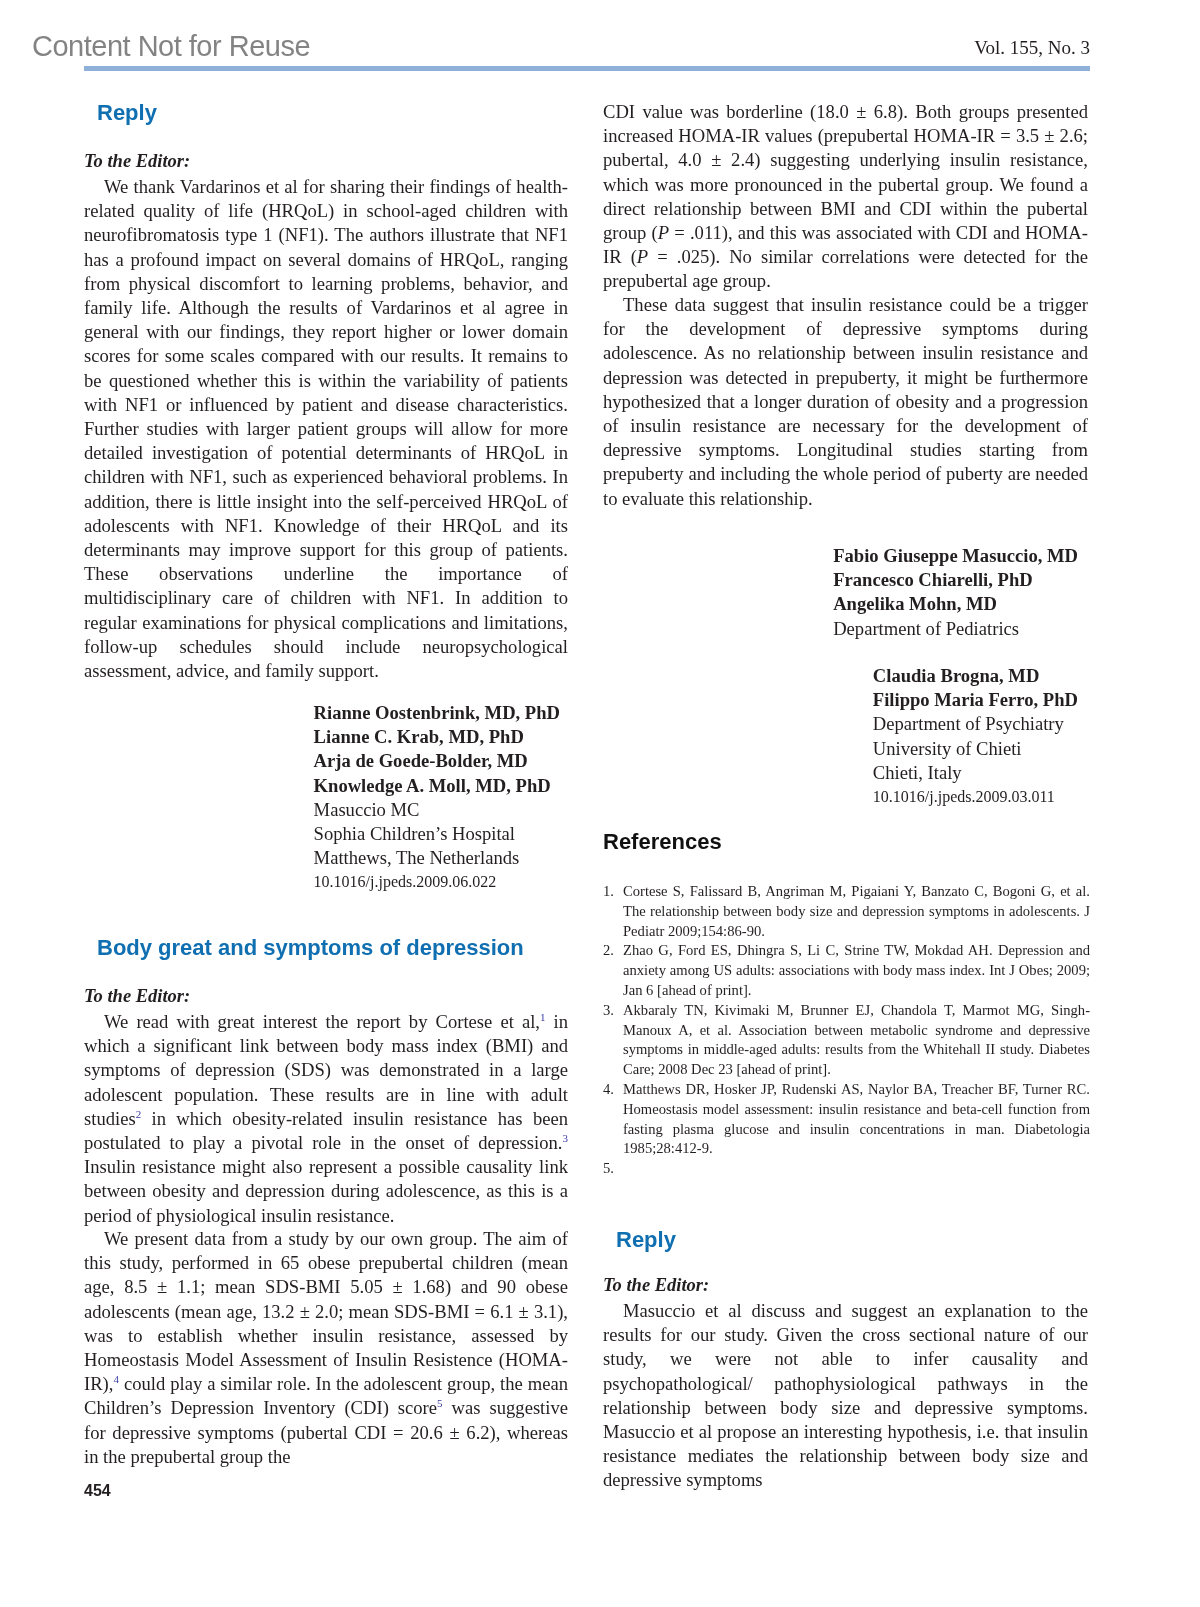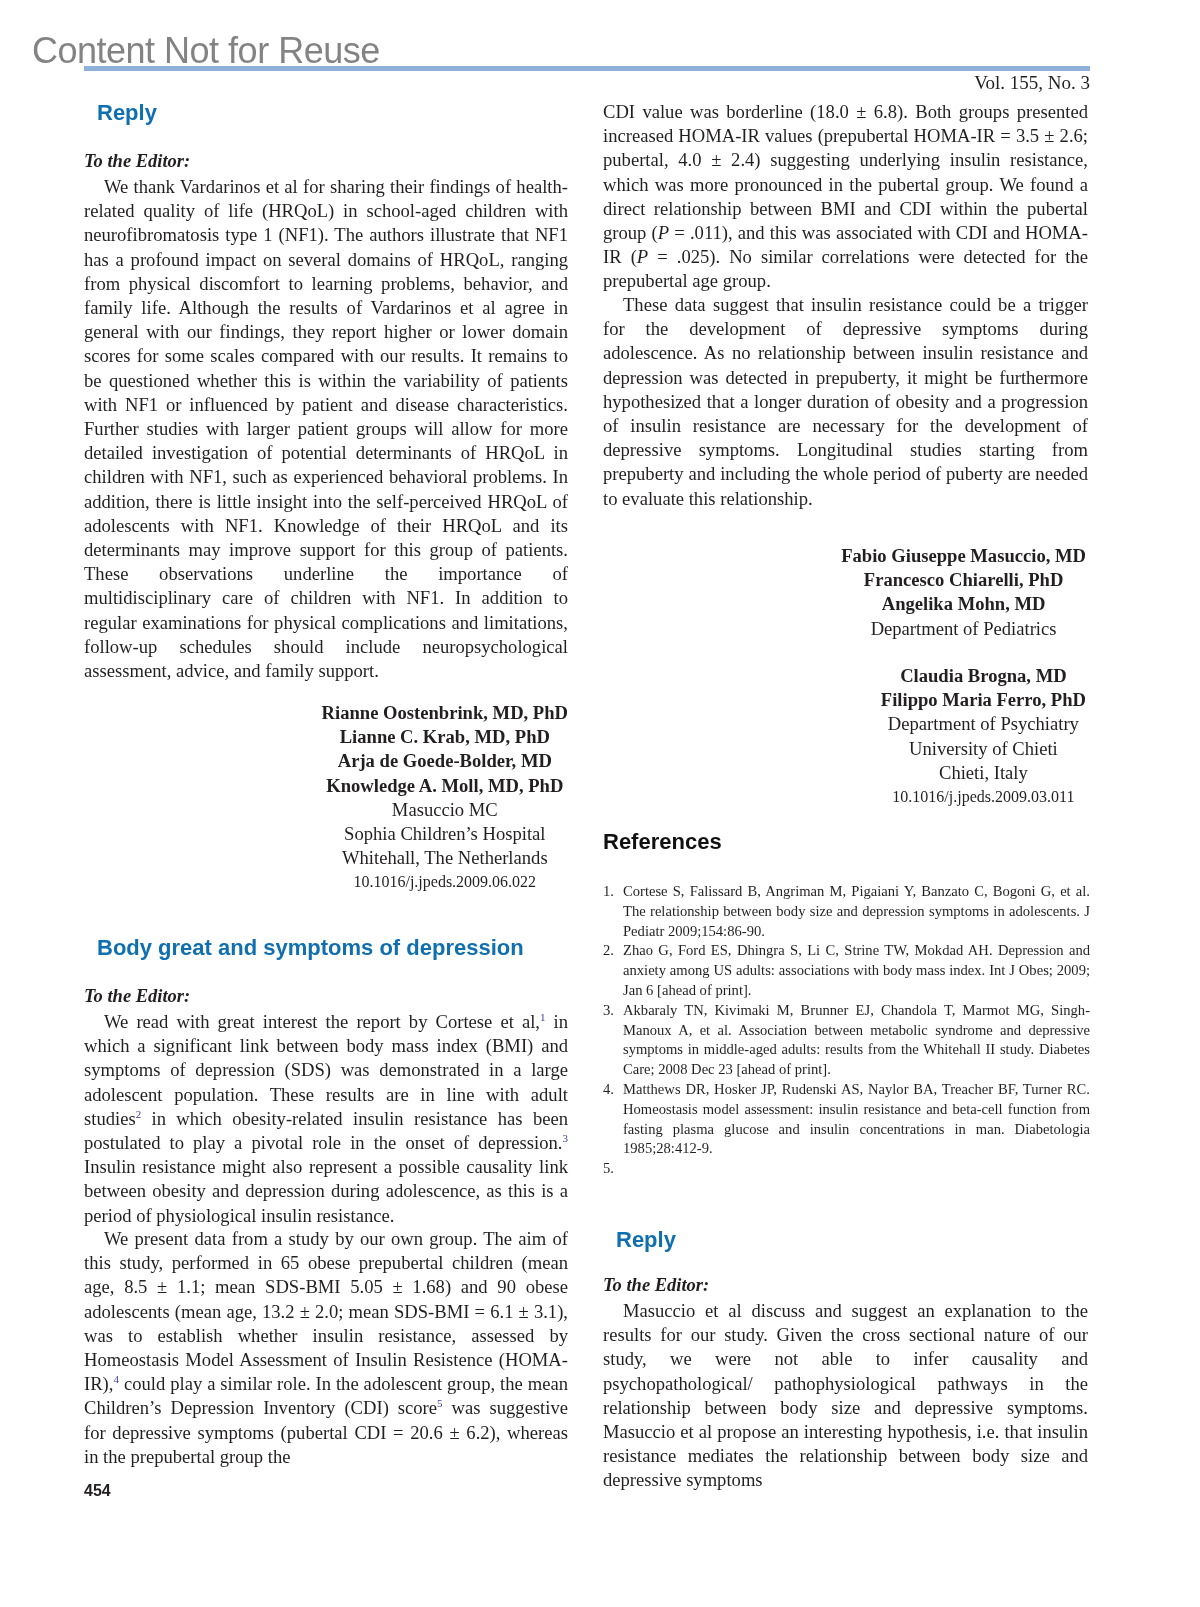--- a/index.html
+++ b/index.html
@@ -1,30 +1,30 @@
 <!DOCTYPE html>
 <html><head>
 <meta charset="utf-8">
 <style>
   html, body { margin: 0; padding: 0; background: #ffffff; }
   body { width: 1200px; height: 1607px; position: relative; overflow: hidden; font-family: "Liberation Serif", "DejaVu Serif", serif; color: #231f20; }
   .header { position: absolute; left: 84px; top: 30px; width: 1006px; height: 40px; }
   .journal { position: absolute; left: 0; top: 4px; font-size: 21px; letter-spacing: 0.3px; }
   .journal .sc { font-variant: small-caps; }
-  .vol { position: absolute; right: 0; top: 7px; font-size: 19px; margin-top: 35px; }
-  .watermark { position: absolute; left: 32px; top: 30px; font-family: "Liberation Sans", "DejaVu Sans", sans-serif; font-size: 36px; color: rgba(90,90,90,0.75); letter-spacing: -0.5px; z-index: 2; }
+  .vol { position: absolute; right: 0; top: 7px; font-size: 19px; }
+  .watermark { position: absolute; left: 32px; top: 30px; font-family: "Liberation Sans", "DejaVu Sans", sans-serif; font-size: 29px; color: rgba(90,90,90,0.75); letter-spacing: -0.5px; z-index: 2; }
   .rule { position: absolute; left: 84px; top: 66px; width: 1006px; height: 5px; background: #8fb0d8; }
   .col { position: absolute; top: 0; width: 488px; }
   .col.left { left: 84px; }
   .col.right { left: 603px; width: 487px; }
   .h-blue { font-family: "Liberation Sans", "DejaVu Sans", sans-serif; font-weight: bold; color: #0f6fb1; font-size: 22px; position: absolute; left: 13px; }
   .h-black { font-family: "Liberation Sans", "DejaVu Sans", sans-serif; font-weight: bold; color: #111; font-size: 22px; position: absolute; left: 0; }
   .salut { position: absolute; left: 0; font-style: italic; font-weight: bold; font-size: 18.5px; }
   .para { position: absolute; left: 0; font-size: 18.6px; line-height: 24.2px; text-align: justify; text-indent: 20px; margin: 0; }
-  .sig { position: absolute; right: 4px; text-align: center; font-size: 18.6px; line-height: 24.2px; }
+  .sig { position: absolute; right: 12px; text-align: left; font-size: 18.6px; line-height: 24.2px; }
   .sig .name { font-weight: bold; }
   .sig .doi { font-size: 16px; }
   .refs { position: absolute; left: 0; width: 487px; margin: 0; padding: 0; list-style: none; font-size: 14.6px; line-height: 19.8px; }
   .refs li { position: relative; padding-left: 20px; text-align: justify; }
   .refs .num { position: absolute; left: 0; top: 0; }
   sup { font-size: 11px; color: #3a3aa8; line-height: 0; }
   .pageno { position: absolute; left: 84px; top: 1482px; font-family: "Liberation Sans", "DejaVu Sans", sans-serif; font-weight: bold; font-size: 16px; }
 </style>
 </head>
 <body>
@@ -40,21 +40,21 @@
   <div class="salut" style="top:151px;">To the Editor:</div>
   <p class="para" style="top:175px; width:484px;">We thank Vardarinos et al for sharing their findings of health-related quality of life (HRQoL) in school-aged children with neurofibromatosis type 1 (NF1). The authors illustrate that NF1 has a profound impact on several domains of HRQoL, ranging from physical discomfort to learning problems, behavior, and family life. Although the results of Vardarinos et al agree in general with our findings, they report higher or lower domain scores for some scales compared with our results. It remains to be questioned whether this is within the variability of patients with NF1 or influenced by patient and disease characteristics. Further studies with larger patient groups will allow for more detailed investigation of potential determinants of HRQoL in children with NF1, such as experienced behavioral problems. In addition, there is little insight into the self-perceived HRQoL of adolescents with NF1. Knowledge of their HRQoL and its determinants may improve support for this group of patients. These observations underline the importance of multidisciplinary care of children with NF1. In addition to regular examinations for physical complications and limitations, follow-up schedules should include neuropsychological assessment, advice, and family support.</p>
 
   <div class="sig" style="top:701px;">
     <div class="name">Rianne Oostenbrink, MD, PhD</div>
     <div class="name">Lianne C. Krab, MD, PhD</div>
     <div class="name">Arja de Goede-Bolder, MD</div>
     <div class="name">Knowledge A. Moll, MD, PhD</div>
     <div>Masuccio MC</div>
     <div>Sophia Children’s Hospital</div>
-    <div>Whitehall, The Netherlands</div>
+    <div>Matthews, The Netherlands</div>
     <div class="doi">10.1016/j.jpeds.2009.06.022</div>
   </div>
 
   <div class="h-blue" style="top:935px;">Body great and symptoms of depression</div>
   <div class="salut" style="top:986px;"><span>To the Editor:</span></div>
   <p class="para" style="top:1010px; width:484px;"><span>We read with great interest the report by Cortese et al,</span><sup>1</sup><span> in which a significant link between body mass index (BMI) and symptoms of depression (SDS) was demonstrated in a large adolescent population. These results are in line with adult studies</span><sup>2</sup><span> in which obesity-related insulin resistance has been postulated to play a pivotal role in the onset of depression.</span><sup>3</sup><span> Insulin resistance might also represent a possible causality link between obesity and depression during adolescence, as this is a period of physiological insulin resistance.</span></p>
   <p class="para" style="top:1227px; width:484px;"><span>We present data from a study by our own group. The aim of this study, performed in 65 obese prepubertal children (mean age, 8.5 ± 1.1; mean SDS-BMI 5.05 ± 1.68) and 90 obese adolescents (mean age, 13.2 ± 2.0; mean SDS-BMI = 6.1 ± 3.1), was to establish whether insulin resistance, assessed by Homeostasis Model Assessment of Insulin Resistence (HOMA-IR),</span><sup>4</sup><span> could play a similar role. In the adolescent group, the mean Children’s Depression Inventory (CDI) score</span><sup>5</sup><span> was suggestive for depressive symptoms (pubertal CDI = 20.6 ± 6.2), whereas in the prepubertal group the</span></p>
 </div>
 
 <div class="col right">

